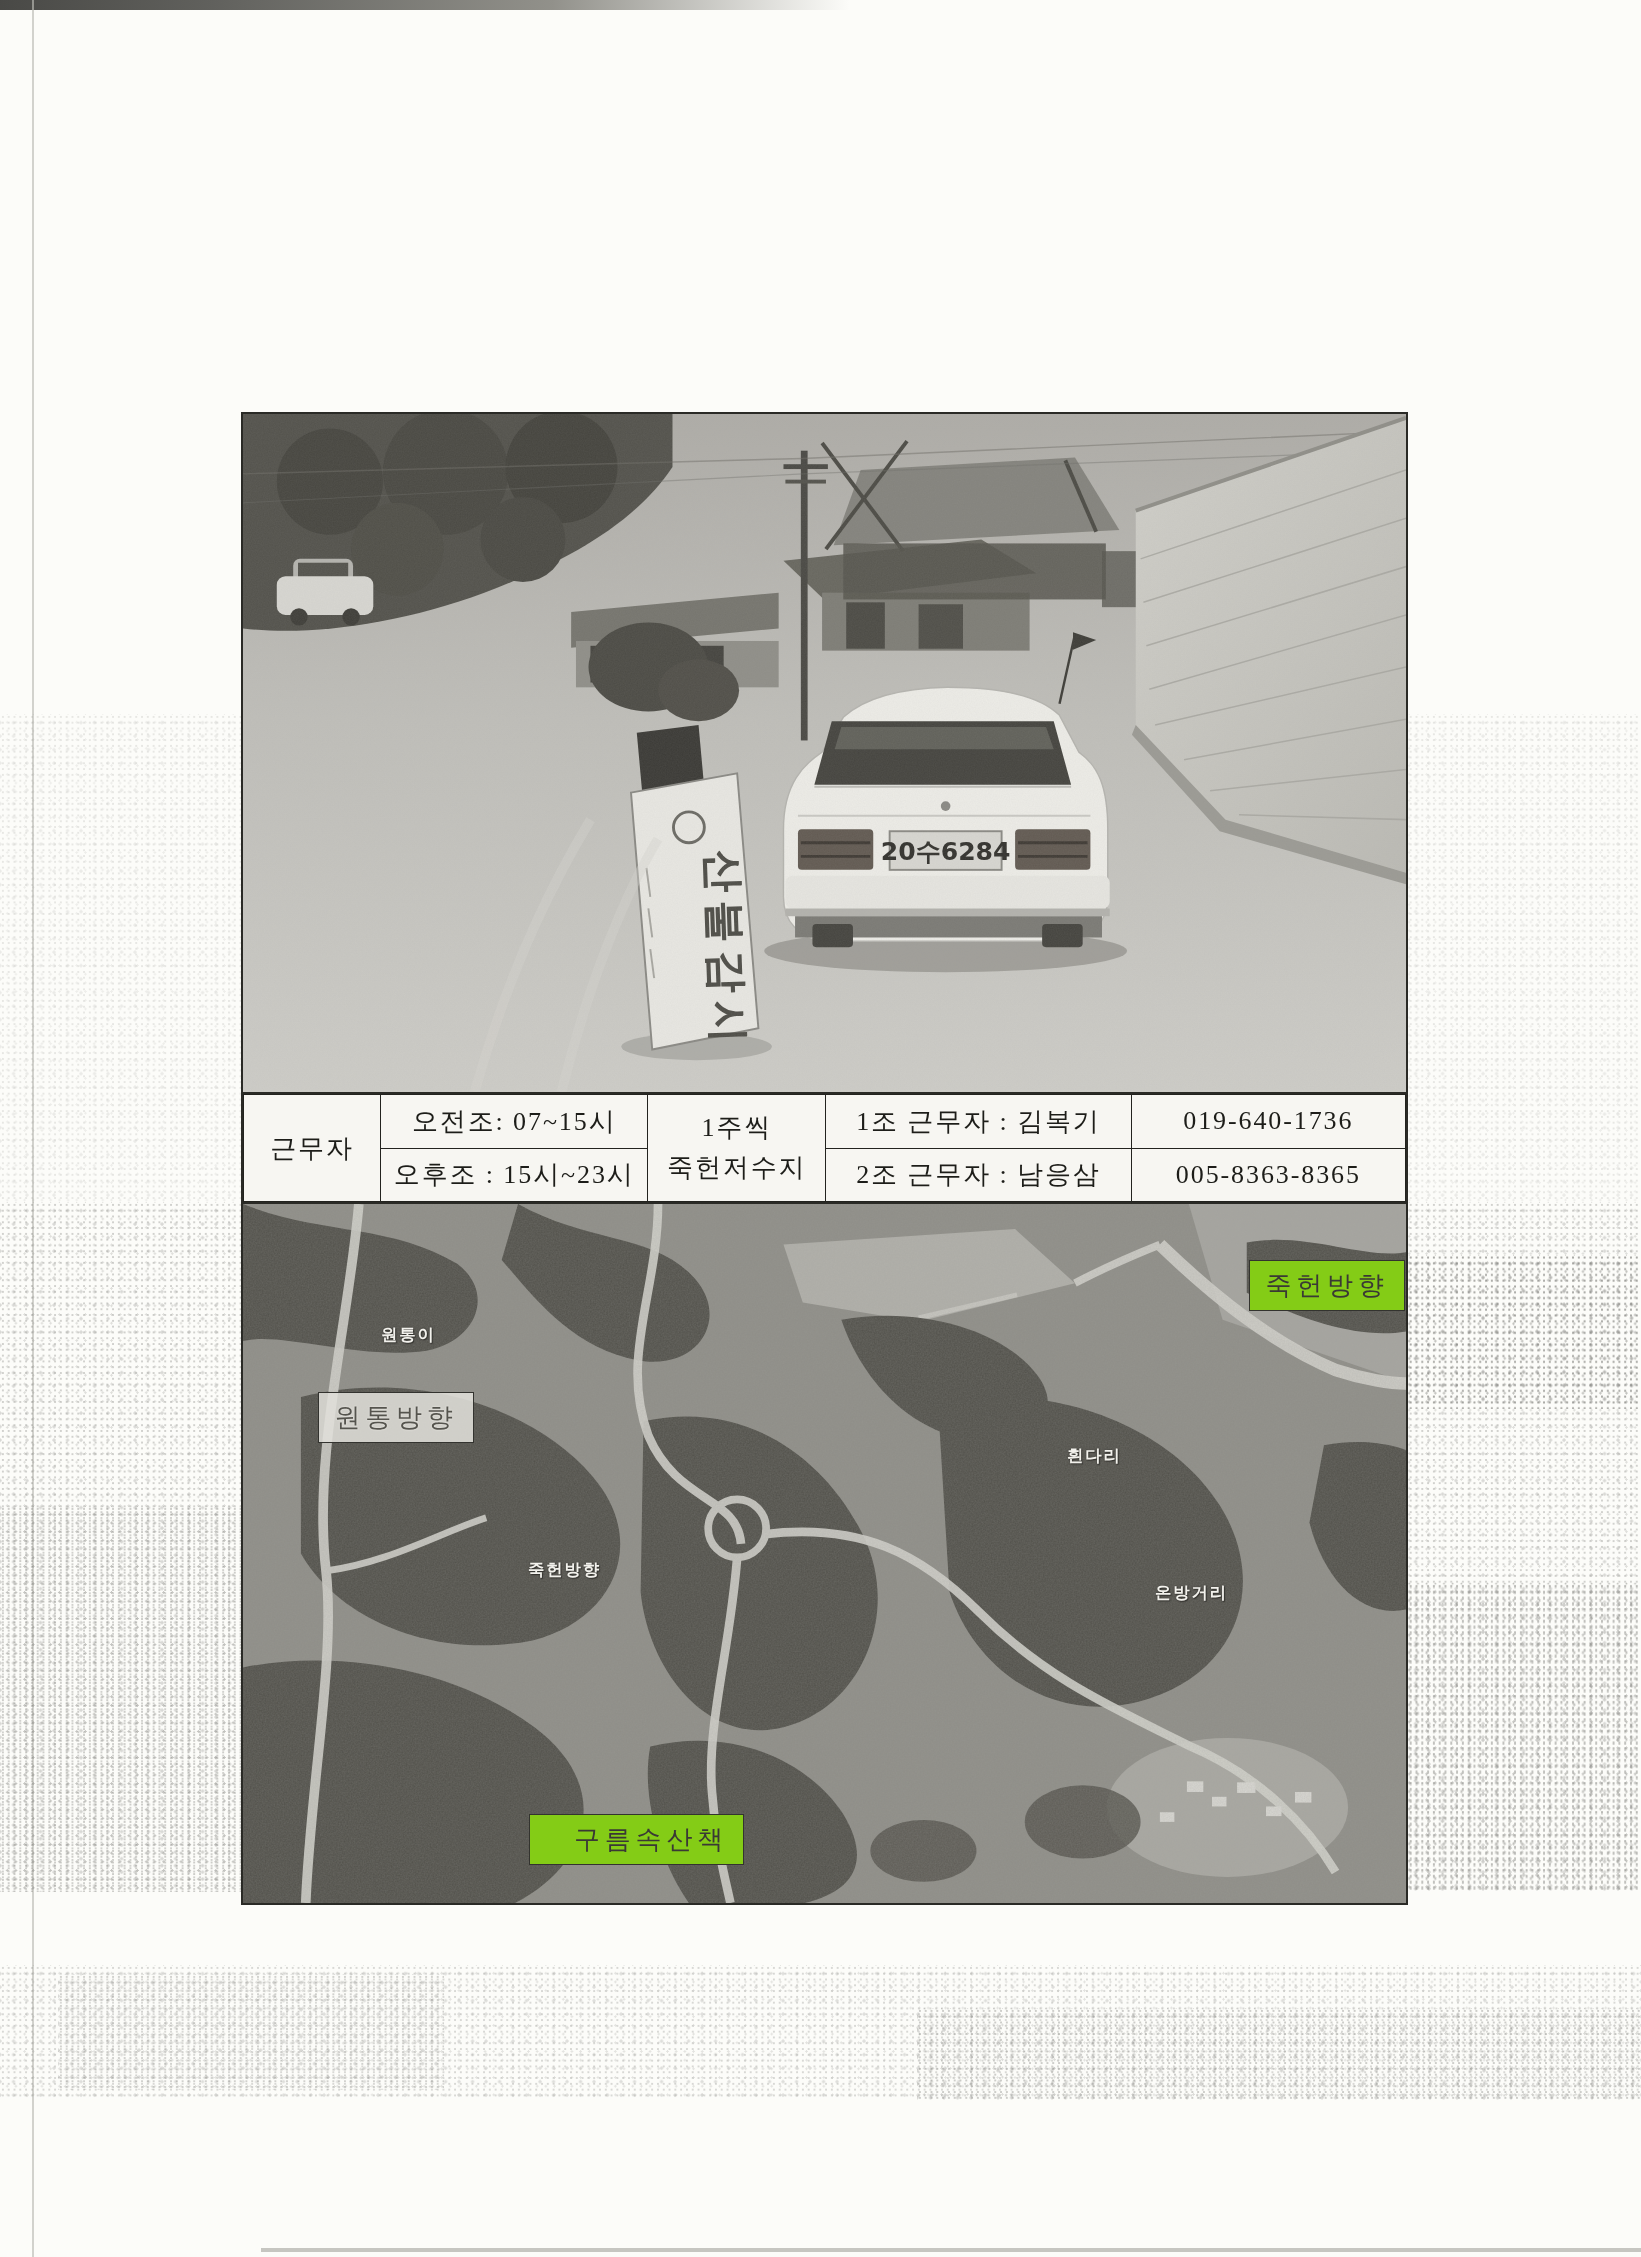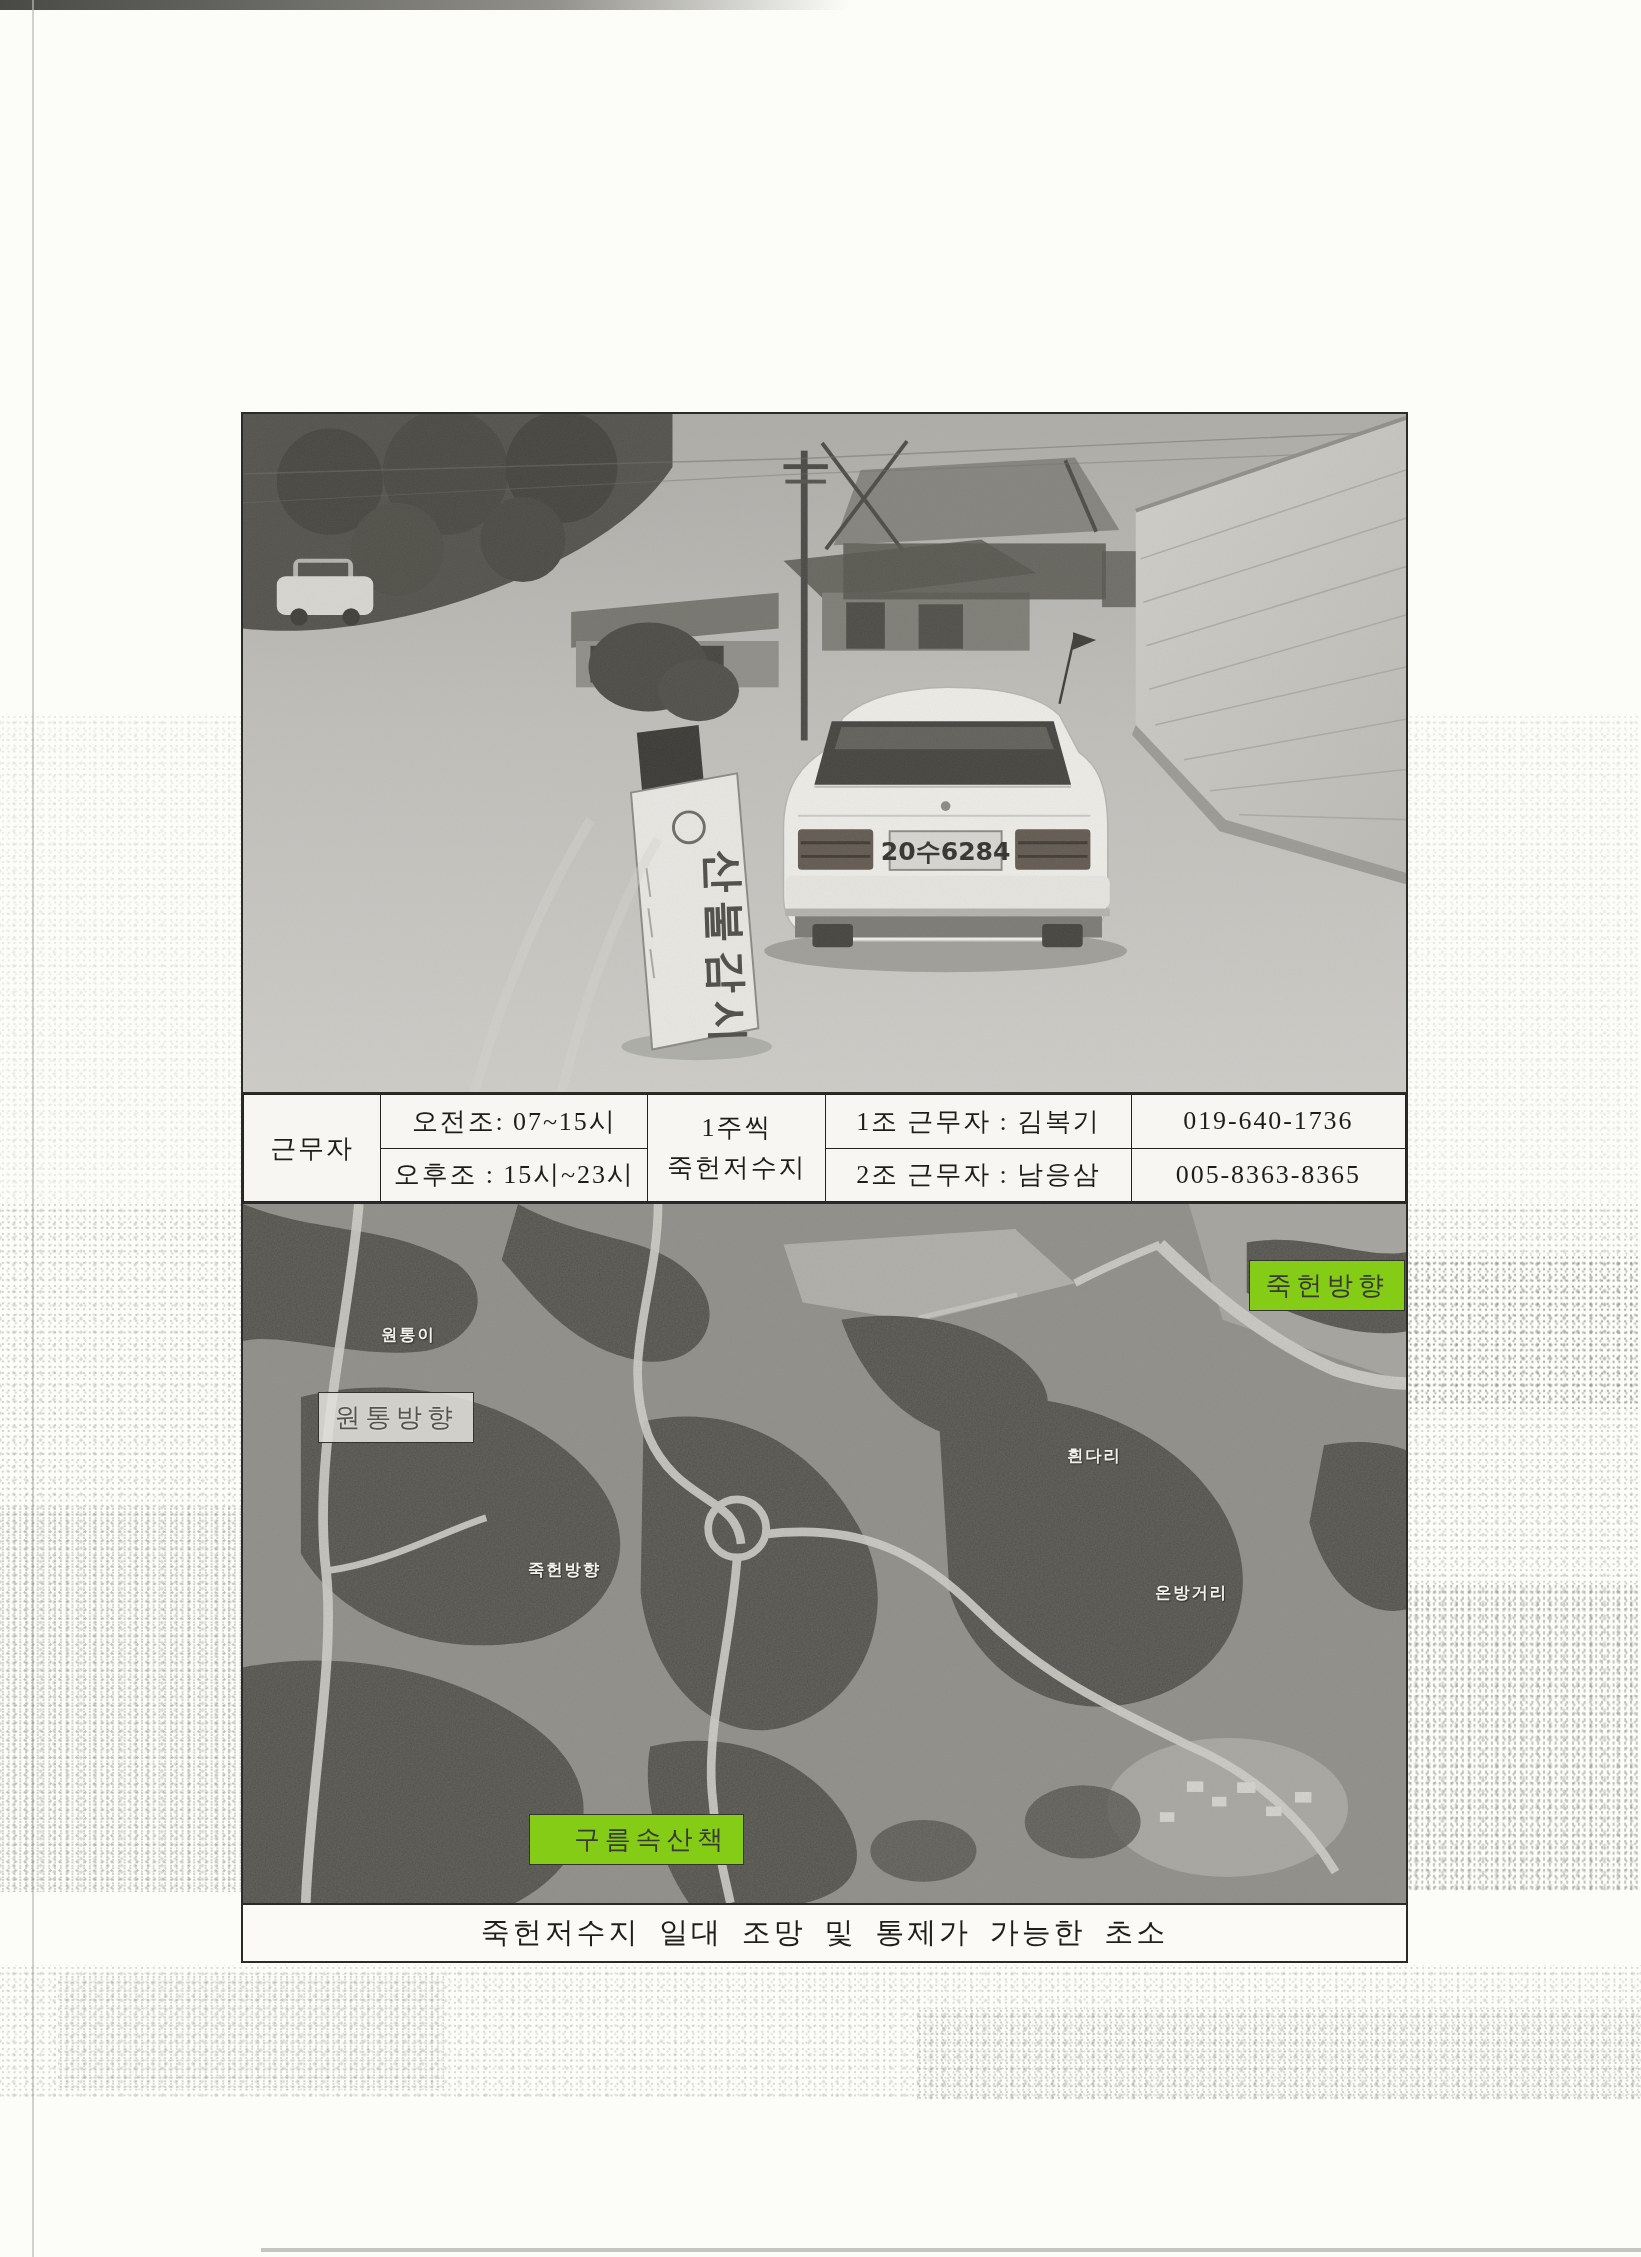--- a/index.html
+++ b/index.html
@@ -305,19 +305,16 @@
 
       <div class="map-box" style="left:1006px;top:56px;">죽헌방향</div>
       <div class="map-small" style="left:138px;top:120px;">원통이</div>
       <div class="map-box ghost" style="left:75px;top:188px;">원통방향</div>
       <div class="map-small" style="left:824px;top:241px;">흰다리</div>
       <div class="map-small" style="left:285px;top:355px;">죽헌방향</div>
       <div class="map-small" style="left:912px;top:378px;">온방거리</div>
       <div class="map-box" style="left:286px;top:610px;padding-left:44px;">구름속산책</div>
     </div>
 
-    <div class="caption-section">
-      <span class="caption-text">죽헌저수지 일대 조망 및 통제가 가능한 초소</span>
-    </div>
 
   </div>
 </div>
 
 
 </body></html>

